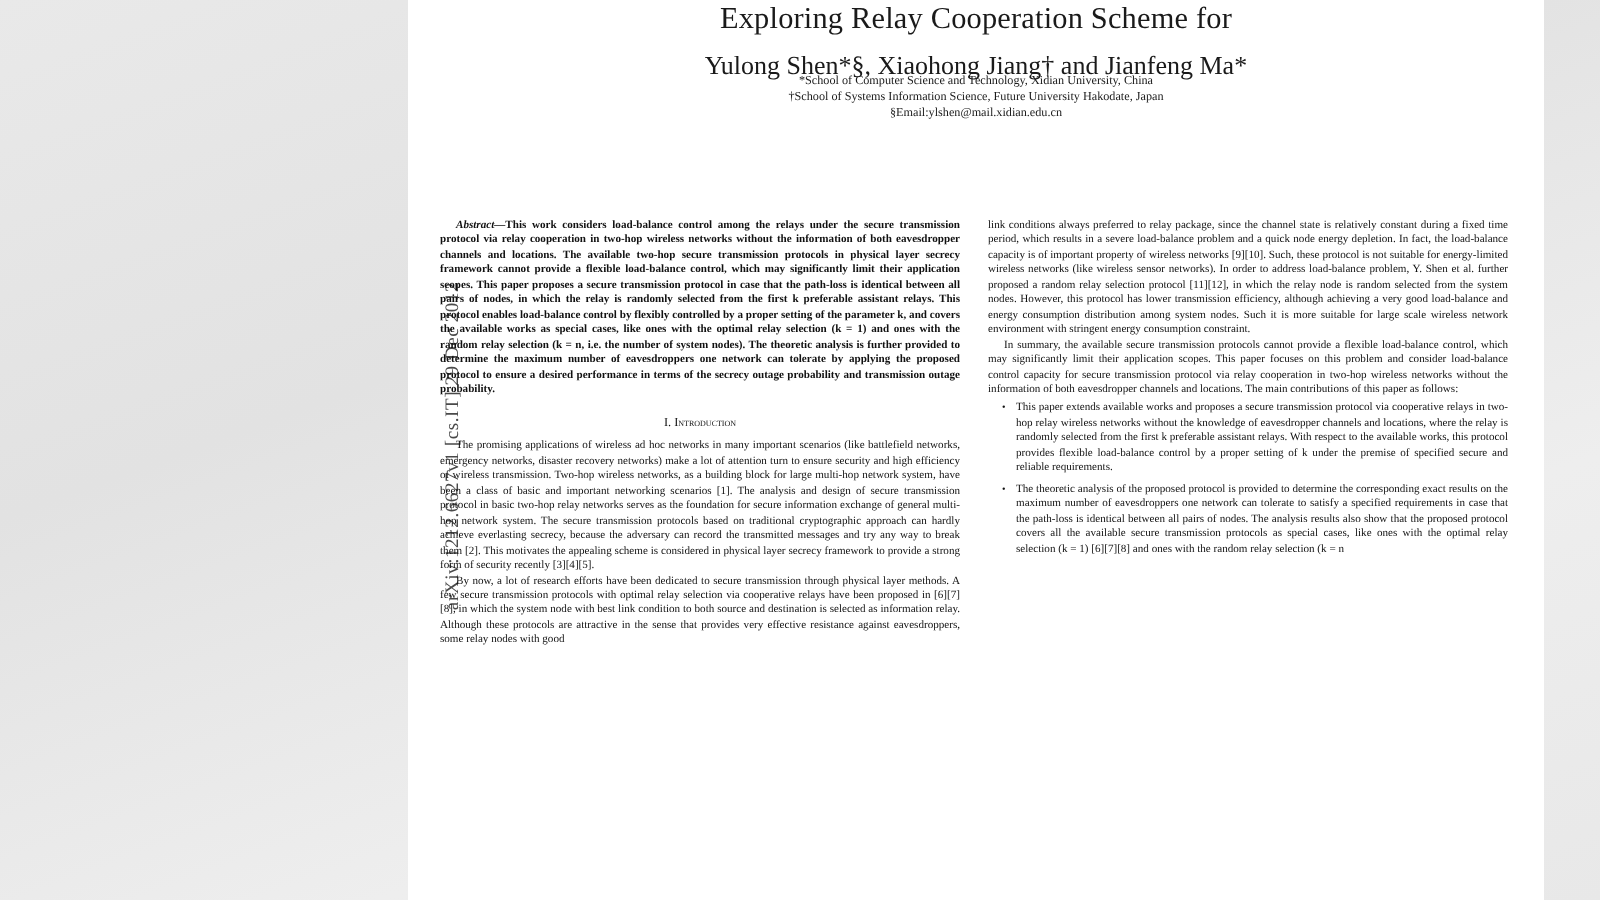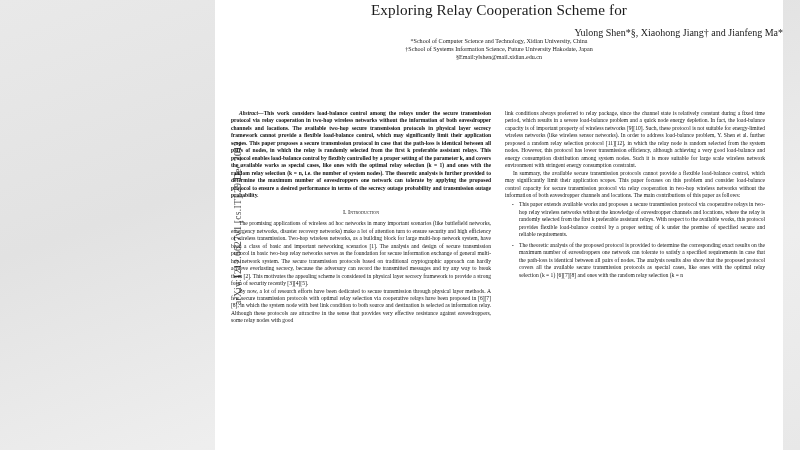--- a/index.html
+++ b/index.html
@@ -14,21 +14,21 @@
     font-family: "Liberation Serif", serif;
   }
   #viewer {
     position: relative;
     width: 800px;
     height: 450px;
     background: linear-gradient(160deg, #e9e9e9 0%, #e2e2e2 35%, #eeeeee 70%, #e8e8e8 100%);
   }
   #page {
     position: absolute;
-    left: 215px;
+    left: 204px;
     top: 0;
     width: 568px;
     height: 450px;
     background: #ffffff;
     overflow: hidden;
   }
   
   #arxiv-stamp {
     position: absolute;
     left: -82px;
@@ -52,24 +52,23 @@
     text-align: center;
   }
   .title-line {
     font-size: 15.2px;
     line-height: 19.5px;
     color: #1a1a1a;
     letter-spacing: 0.1px;
   }
   #authors {
     margin-top: 8px;
-    font-size: 10px;
+    font-size: 13px;
     line-height: 9px;
     color: #1a1a1a;
-    text-align: right;
   }
   .affil {
     font-size: 6.1px;
     line-height: 8.1px;
     color: #1a1a1a;
   }
   
   #columns {
     position: absolute;
     left: 0;

